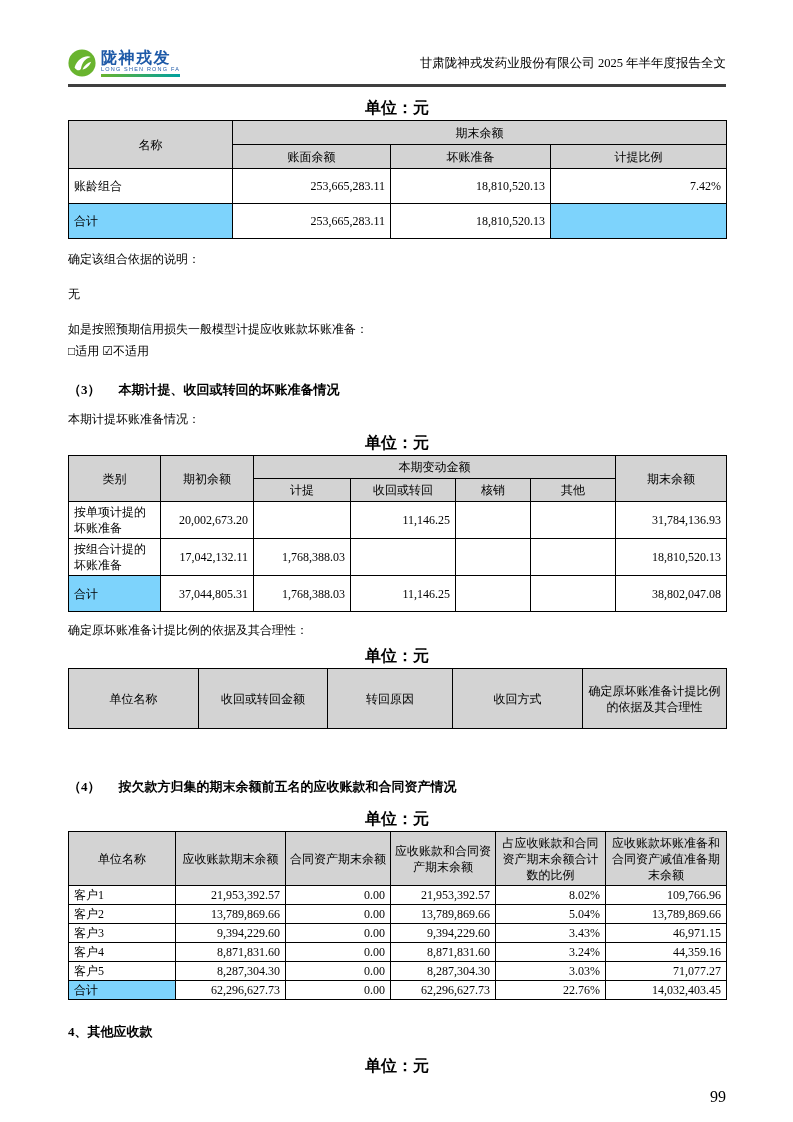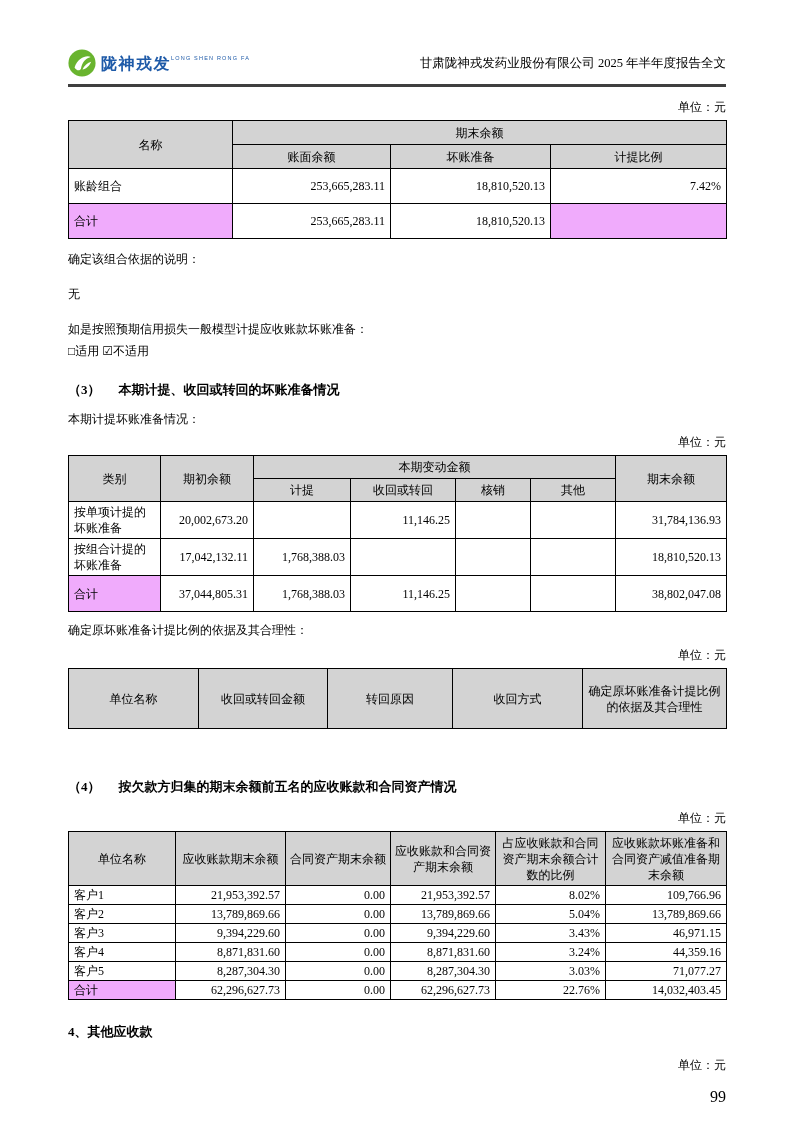--- a/index.html
+++ b/index.html
@@ -7,45 +7,45 @@
   body {
     width:793px; height:1122px; margin:0 auto; position:relative;
     font-family:"Liberation Serif","DejaVu Serif","DejaVu Sans",serif;
     color:#000; font-size:12px;
   }
   .page { padding:46px 67px 0 68px; width:793px; }
 
   
   .hdr-row { display:flex; justify-content:space-between; align-items:center; height:34px; }
   .logo { display:flex; align-items:center; gap:5px; }
-  .logo-txt { display:flex; }
+  .logo-txt { display:flex; flex-direction:column; }
   .logo-cn { color:#1e5aa8; font-weight:bold; font-size:16px; letter-spacing:1.5px; line-height:17px; font-family:"Liberation Sans","DejaVu Sans",sans-serif; }
   .logo-en { color:#1e5aa8; font-size:5.5px; letter-spacing:1.2px; line-height:6px; font-family:"Liberation Sans","DejaVu Sans",sans-serif; }
   .logo-bar { height:2.5px; margin-top:2px; background:linear-gradient(90deg,#69b42e,#00a0a0); }
   .doc-title { font-size:12.5px; }
   .rule { height:3px; background:#3f3f3f; margin-top:4px; }
 
-  .unit { text-align:right; font-size:12px; line-height:17px; }
+  .unit { text-align:center; font-size:16px; line-height:17px;font-weight:bold; }
   .u1 { margin-top:12px; }
   .u2 { margin-top:6px; }
   .u3 { margin-top:8px; }
   .u4 { margin-top:14px; }
   .u5 { margin-top:16px; }
 
   p.line { font-size:12px; line-height:17px; }
 
   .h-bold { font-weight:bold; font-size:13px; line-height:19px; }
   .h-bold .ht { margin-left:18px; }
 
   table { border-collapse:collapse; table-layout:fixed; width:658px; margin-top:4px; }
   td { border:1px solid #000; font-size:12px; line-height:16px; vertical-align:middle; overflow:hidden; }
   .hdr-c { background:#d3d3d3; text-align:center; padding:2px 3px; }
   .txt { text-align:left; padding:2px 5px; }
   .num { text-align:right; padding:2px 5px; word-break:break-all; }
-  .gray { background:#f0abfc; }
+  .gray { background:#7dd3fc; }
 
   .t1 tr.hrow td { height:24px; }
   .t1 tr.drow td { height:35px; }
 
   .t2 tr.hrow td { height:23px; }
   .t2 tr.drow td { height:34px; }
   .t2 tr.drow-l td { height:36px; }
 
   .t3 td { height:60px; }
 

